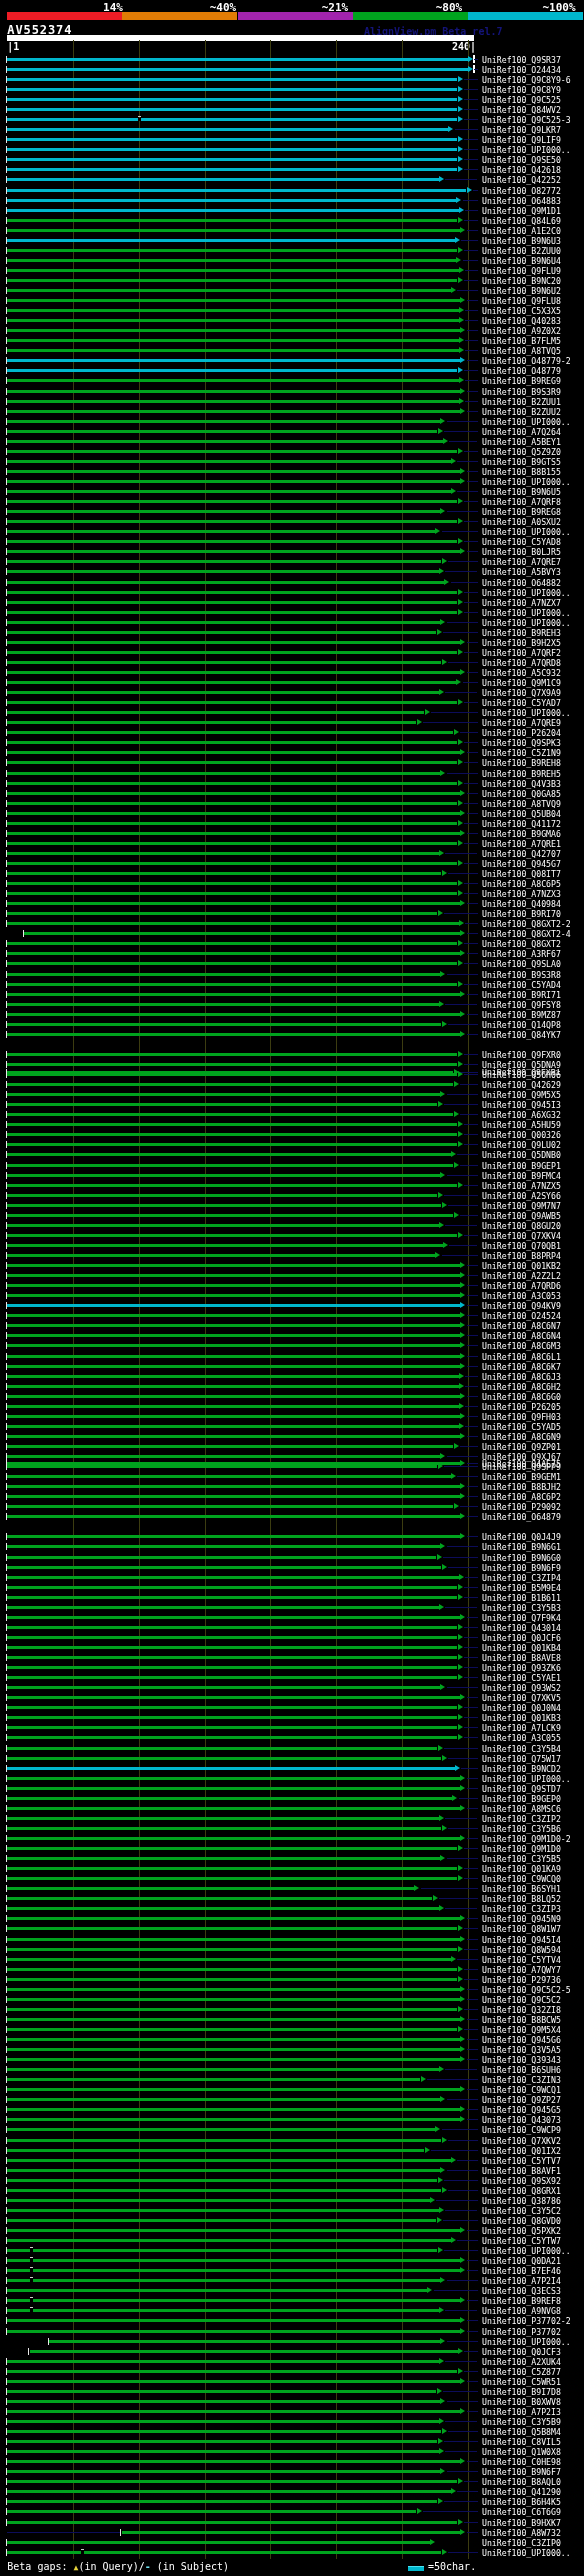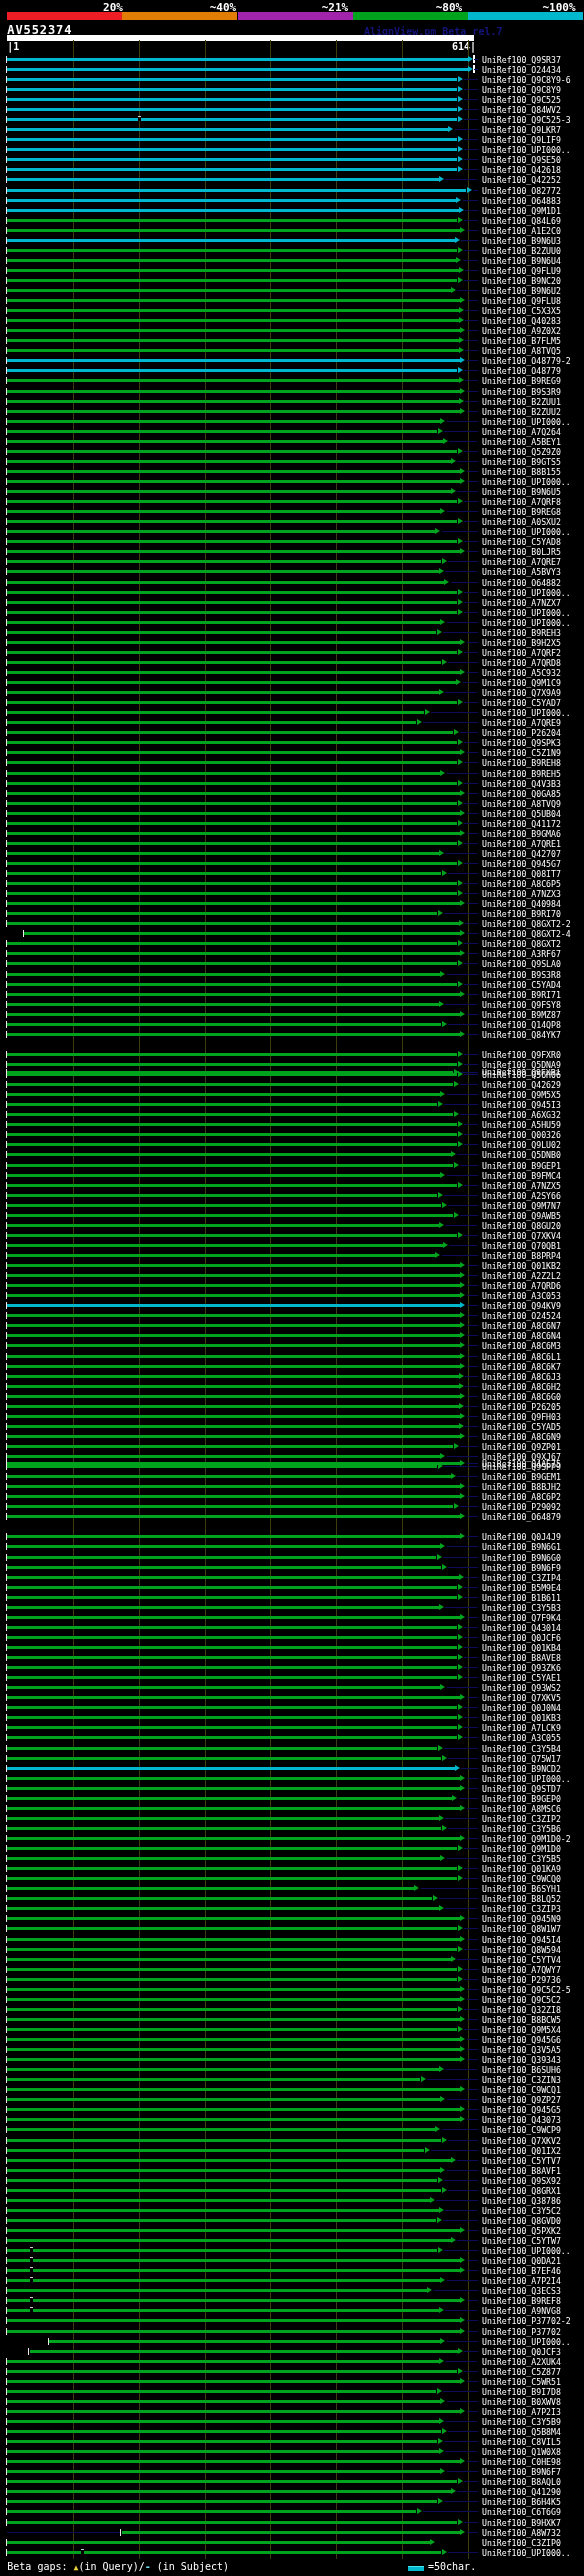--- a/index.html
+++ b/index.html
@@ -27,40 +27,40 @@
   #legend .gap-q{color:#e6d23c;font-size:8.2px;}
   #legend .gap-s{color:#6fe0ee;font-weight:bold;}
   #swatch{position:absolute;left:408px;top:2566px;width:16.4px;height:3.7px;background:#00b7cd;border-top:0.9px solid #49e2f2;}
   #swatch-label{position:absolute;left:428px;top:2561px;color:#fff;font-size:10px;}
 </style>
 </head>
 <body>
 
 <div id="screen">
   <div id="key-labels">
-      <div class="key-label" style="left: 113px;">20%</div>
+      <div class="key-label" style="left: 113px;">14%</div>
       <div class="key-label" style="left: 223px;">~40%</div>
       <div class="key-label" style="left: 335px;">~21%</div>
       <div class="key-label" style="left: 449px;">~80%</div>
       <div class="key-label" style="left: 559px;">~100%</div>
     </div>
   <div id="key-bar">
       <div class="key-seg" style="left: 7.3px; width: 115px; background: rgb(238, 28, 37);"></div>
       <div class="key-seg" style="left: 122px; width: 115px; background: rgb(225, 124, 5);"></div>
       <div class="key-seg" style="left: 238px; width: 115px; background: rgb(162, 36, 173);"></div>
       <div class="key-seg" style="left: 353px; width: 115px; background: rgb(0, 163, 30);"></div>
       <div class="key-seg" style="left: 468px; width: 115px; background: rgb(0, 183, 205);"></div>
     </div>
 
   <div id="query-id">AV552374</div>
   <div id="watermark">AlignView.pm Beta rel.7</div>
 
   <div id="ruler-bar"></div>
   <div id="ruler-start">|1</div>
-  <div id="ruler-end">614|</div>
+  <div id="ruler-end">240|</div>
 
   <div id="gridlines">
       <div class="gridline" style="left: 73px;"></div>
       <div class="gridline" style="left: 139px;"></div>
       <div class="gridline" style="left: 205px;"></div>
       <div class="gridline" style="left: 270px;"></div>
       <div class="gridline" style="left: 336px;"></div>
       <div class="gridline" style="left: 402px;"></div>
       <div class="gridline" style="left: 468px;"></div>
     </div>

